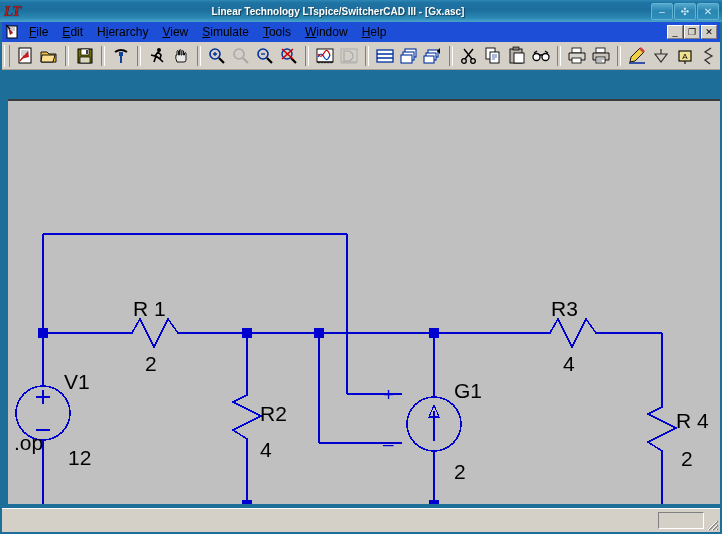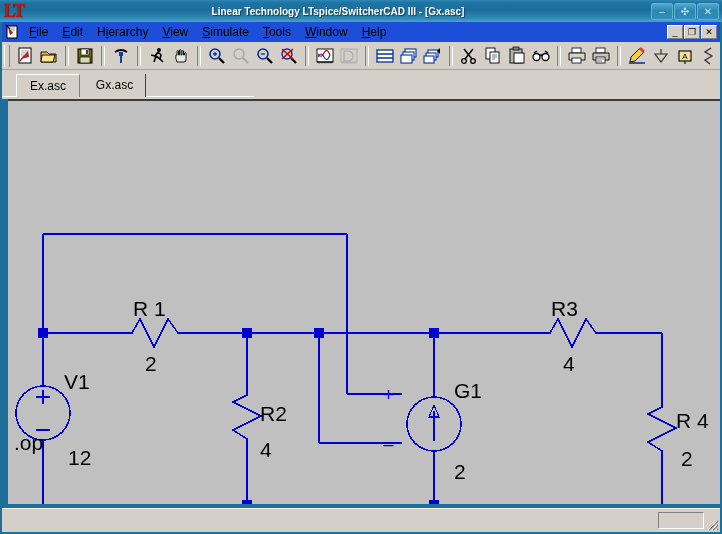--- a/index.html
+++ b/index.html
@@ -32,21 +32,22 @@
   .title-logo {
     width: 22px; height: 18px;
     margin-left: 4px;
     position: relative;
     flex: none;
   }
   .title-logo .lt {
     color: #b01b1b;
     font-family: "Liberation Serif", serif;
     font-weight: bold;
-    font-size: 18px;
+    font-style: italic;
+    font-size: 15px;
     line-height: 18px;
     letter-spacing: -1px;
     text-shadow: 0 0 1px #000;
   }
   .title-text {
     flex: 1;
     text-align: center;
     color: #ffffff;
     font-weight: bold;
     font-size: 10px;
@@ -493,26 +494,20 @@
         <path d="M12 2 L6 6 L13 10 L6 14 L11 18" stroke="#303030" stroke-width="1.3" fill="none"></path>
       </svg>
     </div>
 
     <div class="tb-btn">
       
     </div>
 
   </div>
 
-  <div class="tabstrip">
-    <div class="tabline2"></div>
-    <div class="tab inactive">Ex.asc</div>
-    <div class="tab active">Gx.asc</div>
-    <div class="tabline"></div>
-  </div>
 
   <div class="canvas-frame">
     <svg width="718" height="405" viewBox="0 0 718 405">
       <g stroke="#0000d0" fill="none" stroke-width="1.6" shape-rendering="crispEdges">
 
         <path d="M41 133 L41 133"></path>
         <path d="M41 133 L345 133"></path>
         <path d="M345 133 L345 293"></path>
         <path d="M345 293 L400 293"></path>
 

